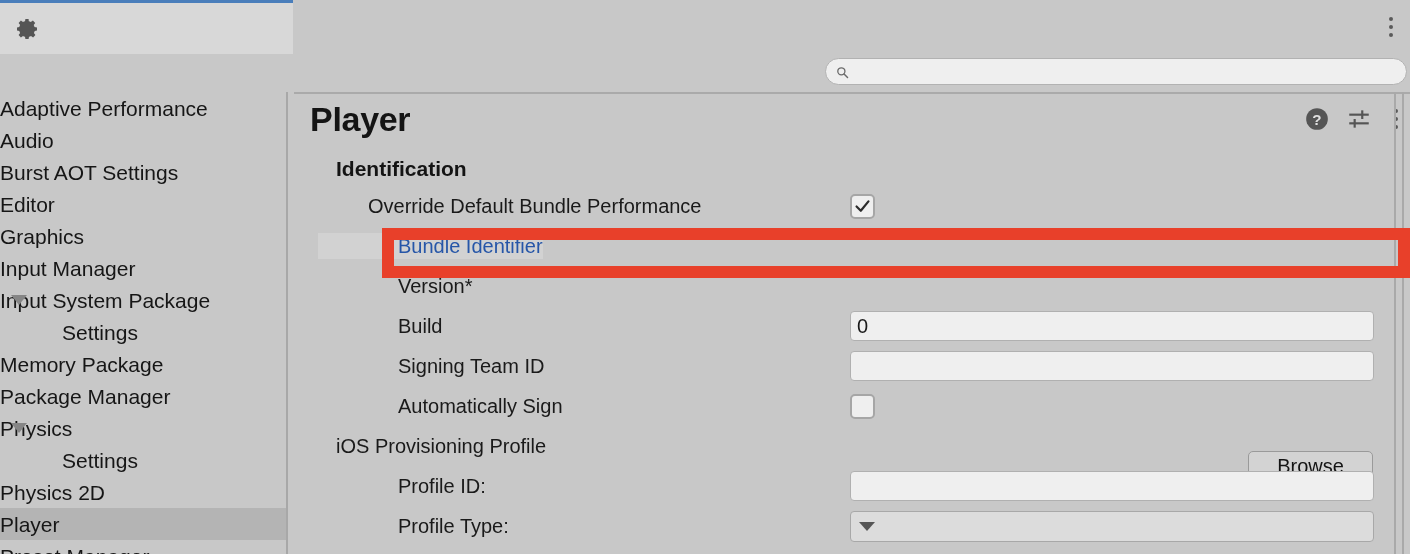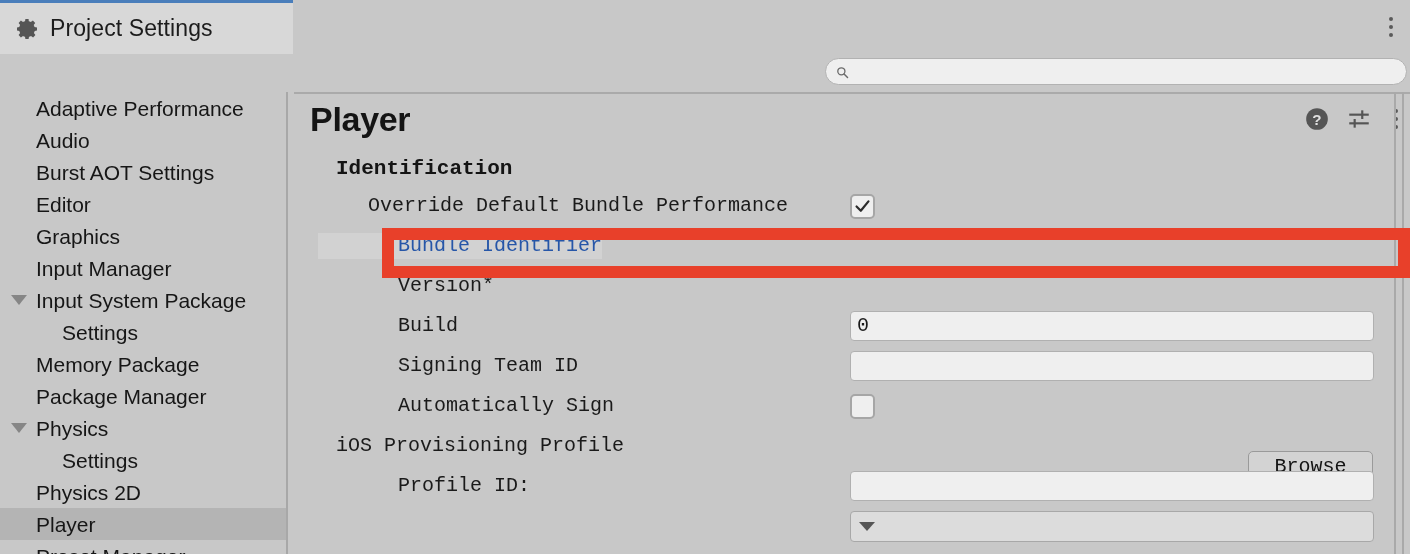--- a/index.html
+++ b/index.html
@@ -106,21 +106,21 @@
     align-items: center;
     box-sizing: border-box;
   }
   .side-item.selected { background: #b4b4b4; }
   .side-label {
     font-size: 21px;
     color: #161616;
     white-space: nowrap;
     line-height: 1;
   }
-  .side-item.depth0 .side-label { padding-left: 36px; }
+  .side-item.depth0 .side-label { }
   .side-item.depth1 .side-label { padding-left: 62px; }
   .foldout {
     position: absolute;
     left: 11px; top: 50%;
     transform: translateY(-50%);
     width: 0; height: 0;
     border-left: 8px solid transparent;
     border-right: 8px solid transparent;
     border-top: 10px solid #868686;
   }
@@ -167,21 +167,20 @@
   .kebab-panel .dot {
     width: 4px; height: 4px; border-radius: 50%; background: #5a5a5a;
   }
 
   
   .inspector {
     position: absolute;
     left: 24px; top: 60px;
     width: 1064px;
     height: 402px;
-    font-family: Liberation Mono, monospace;
   }
   .section-title {
     font-size: 21px;
     font-weight: bold;
     color: #141414;
     height: 34px;
     line-height: 34px;
     padding-left: 18px;
     box-sizing: border-box;
   }
@@ -307,21 +306,20 @@
 <div id="app">
 
   <div class="tabstrip">
     <div class="tab">
       <span class="gear-icon">
         <svg viewBox="0 0 24 24" width="24" height="24">
           <path fill="#555555" d="M12 8.2a3.8 3.8 0 1 0 0 7.6 3.8 3.8 0 0 0 0-7.6zm0 5.9a2.1 2.1 0 1 1 0-4.2 2.1 2.1 0 0 1 0 4.2z"></path>
           <path fill="#555555" d="M21 13.6v-3.2l-2.5-.4a6.9 6.9 0 0 0-.8-2l1.5-2.1-2.3-2.3-2.1 1.5a6.9 6.9 0 0 0-2-.8L12.6 2h-3.2l-.4 2.3a6.9 6.9 0 0 0-2 .8L4.9 3.6 2.6 5.9l1.5 2.1a6.9 6.9 0 0 0-.8 2L1 10.4v3.2l2.3.4c.2.7.5 1.4.8 2l-1.5 2.1 2.3 2.3 2.1-1.5c.6.4 1.3.6 2 .8l.4 2.3h3.2l.4-2.3c.7-.2 1.4-.5 2-.8l2.1 1.5 2.3-2.3-1.5-2.1c.4-.6.6-1.3.8-2l2.3-.4z"></path>
         </svg>
       </span>
-      <span class="tab-label">Project Settings</span>
     </div>
     <div class="kebab-top">
       <span class="dot"></span>
       <span class="dot"></span>
       <span class="dot"></span>
     </div>
   </div>
 
   <div class="searchrow">
     <div class="searchfield">
@@ -452,20 +450,21 @@
             <span class="row-label indent0">iOS Provisioning Profile</span>
             <div class="browse-btn">Browse</div>
           </div>
           <div class="row">
             <span class="row-label indent2">Profile ID:</span>
             <div class="field">
               <span class="field-text"></span>
             </div>
           </div>
           <div class="row">
+            <span class="row-label indent2">Profile Type:</span>
             <div class="dropdown">
               <span class="caret"></span>
             </div>
           </div>
         </div>
     </div>
   </div>
 
   <div class="vline" style="right:14px"></div>
   <div class="vline" style="right:6px"></div>

